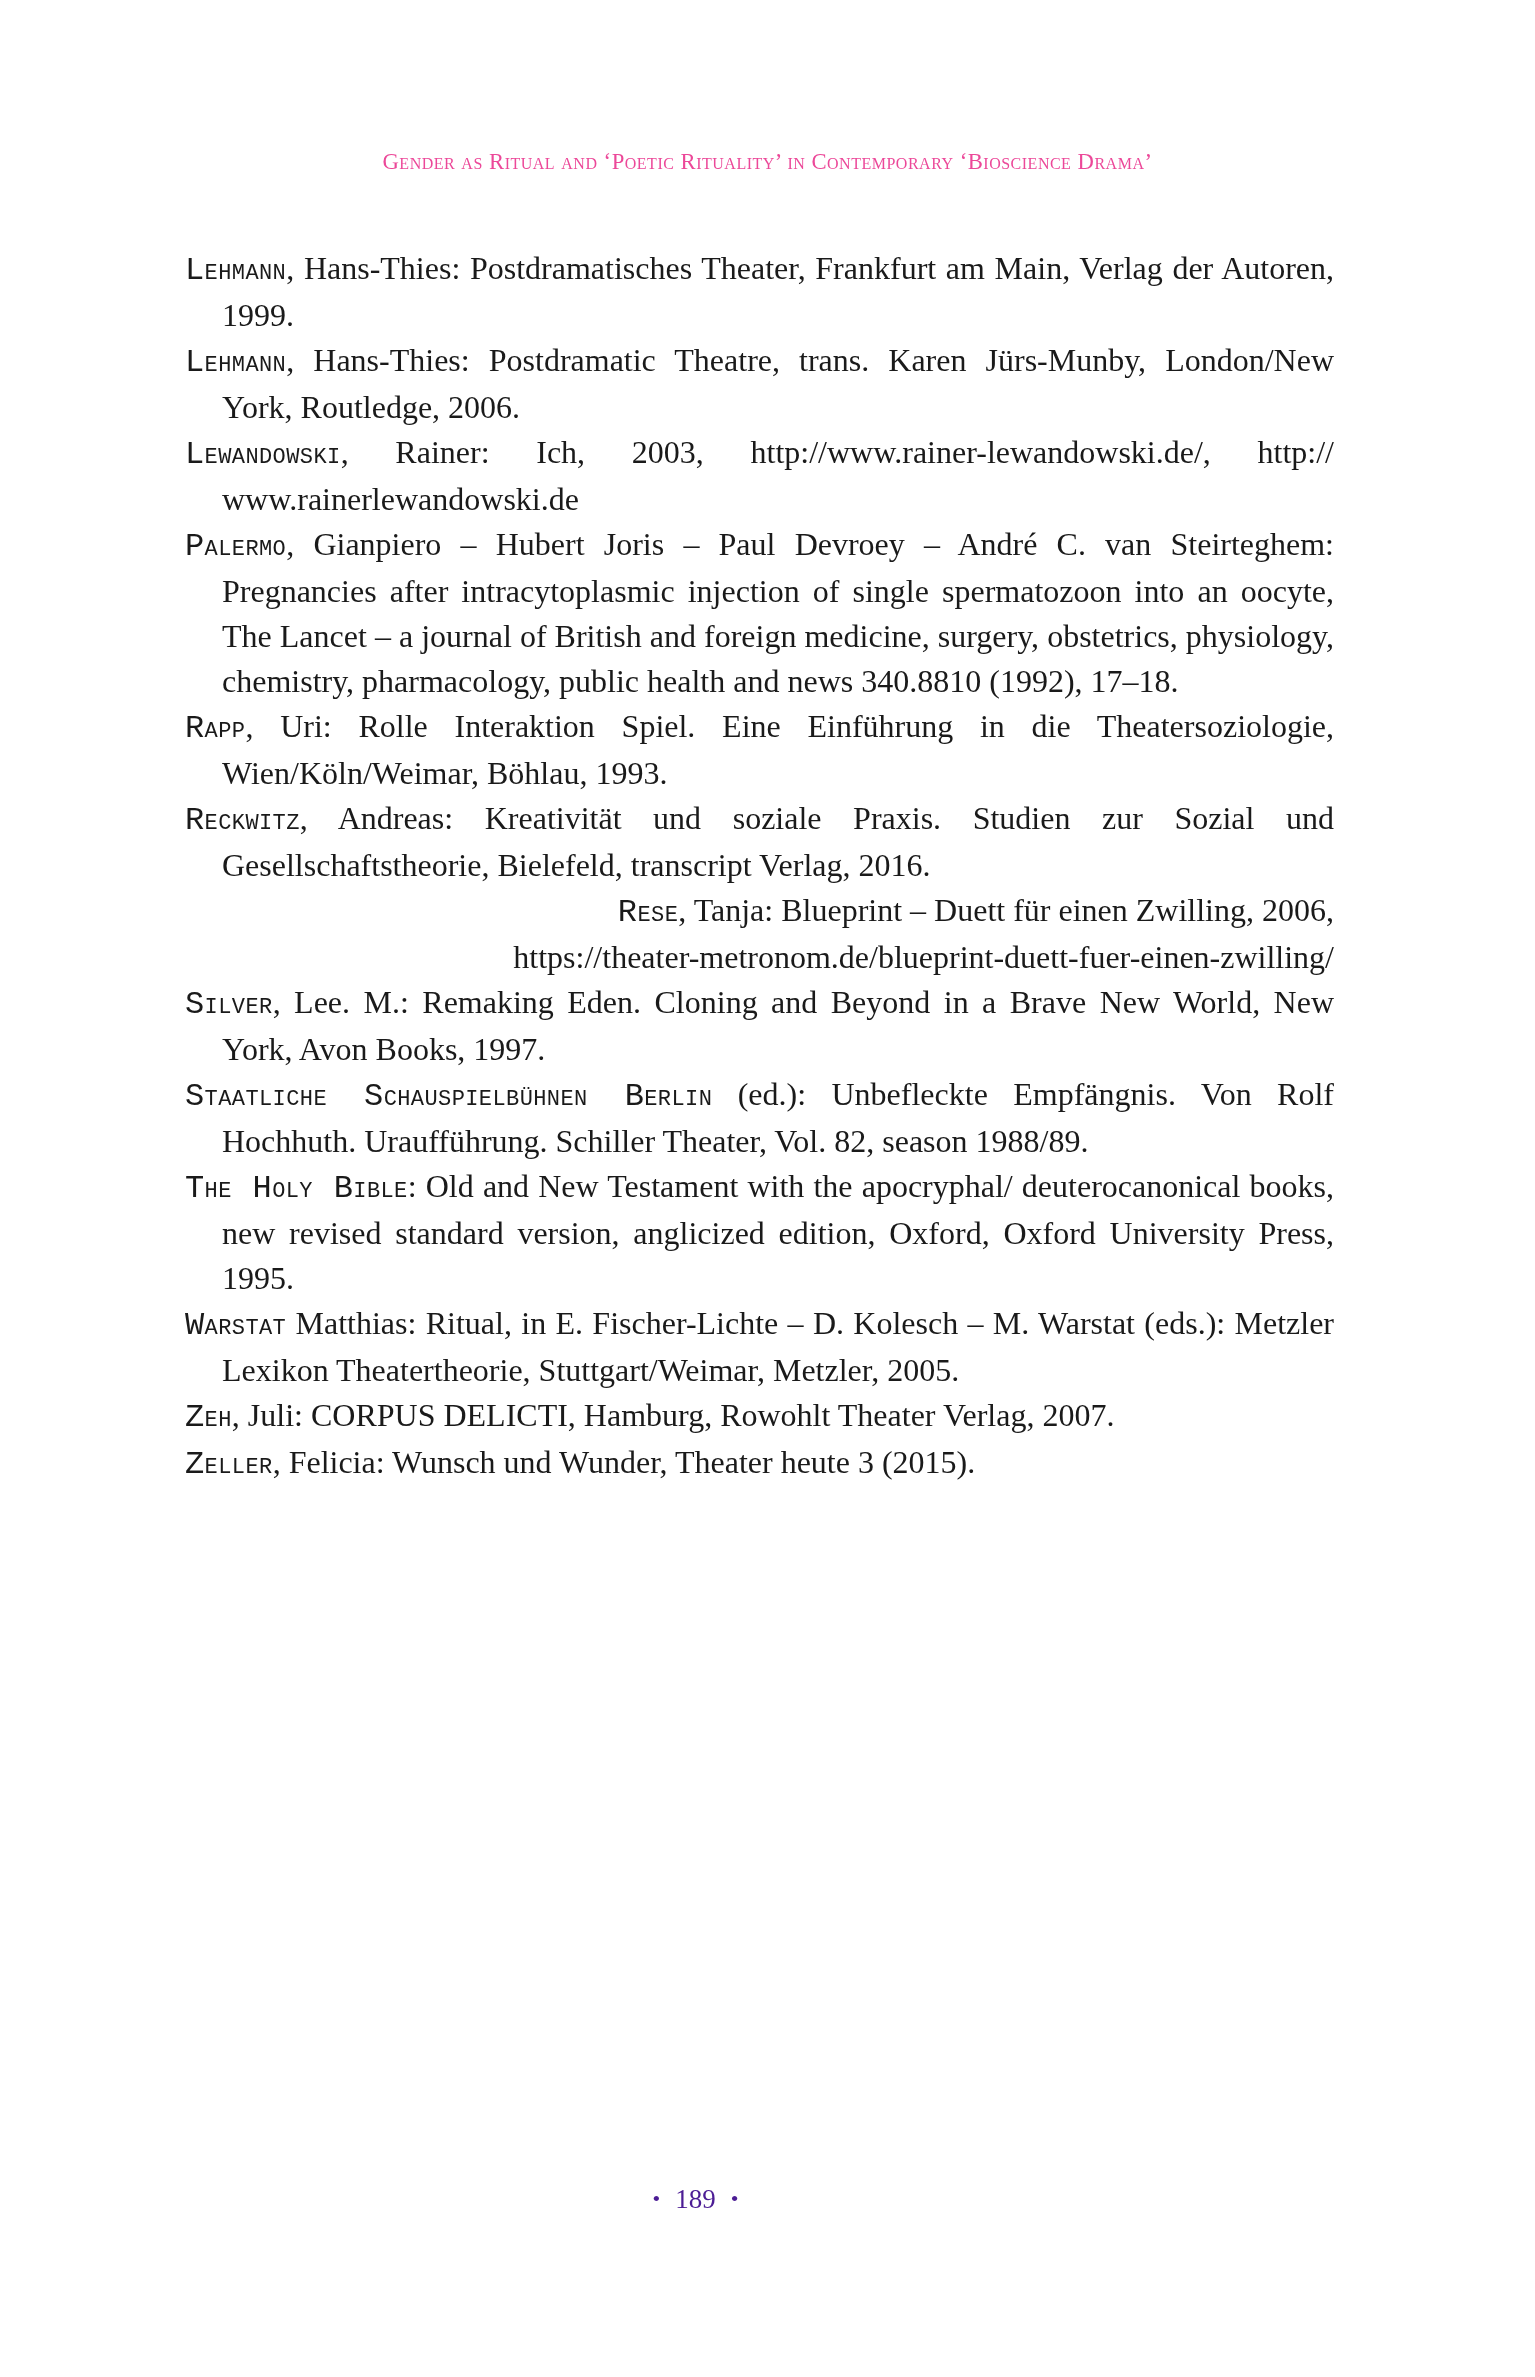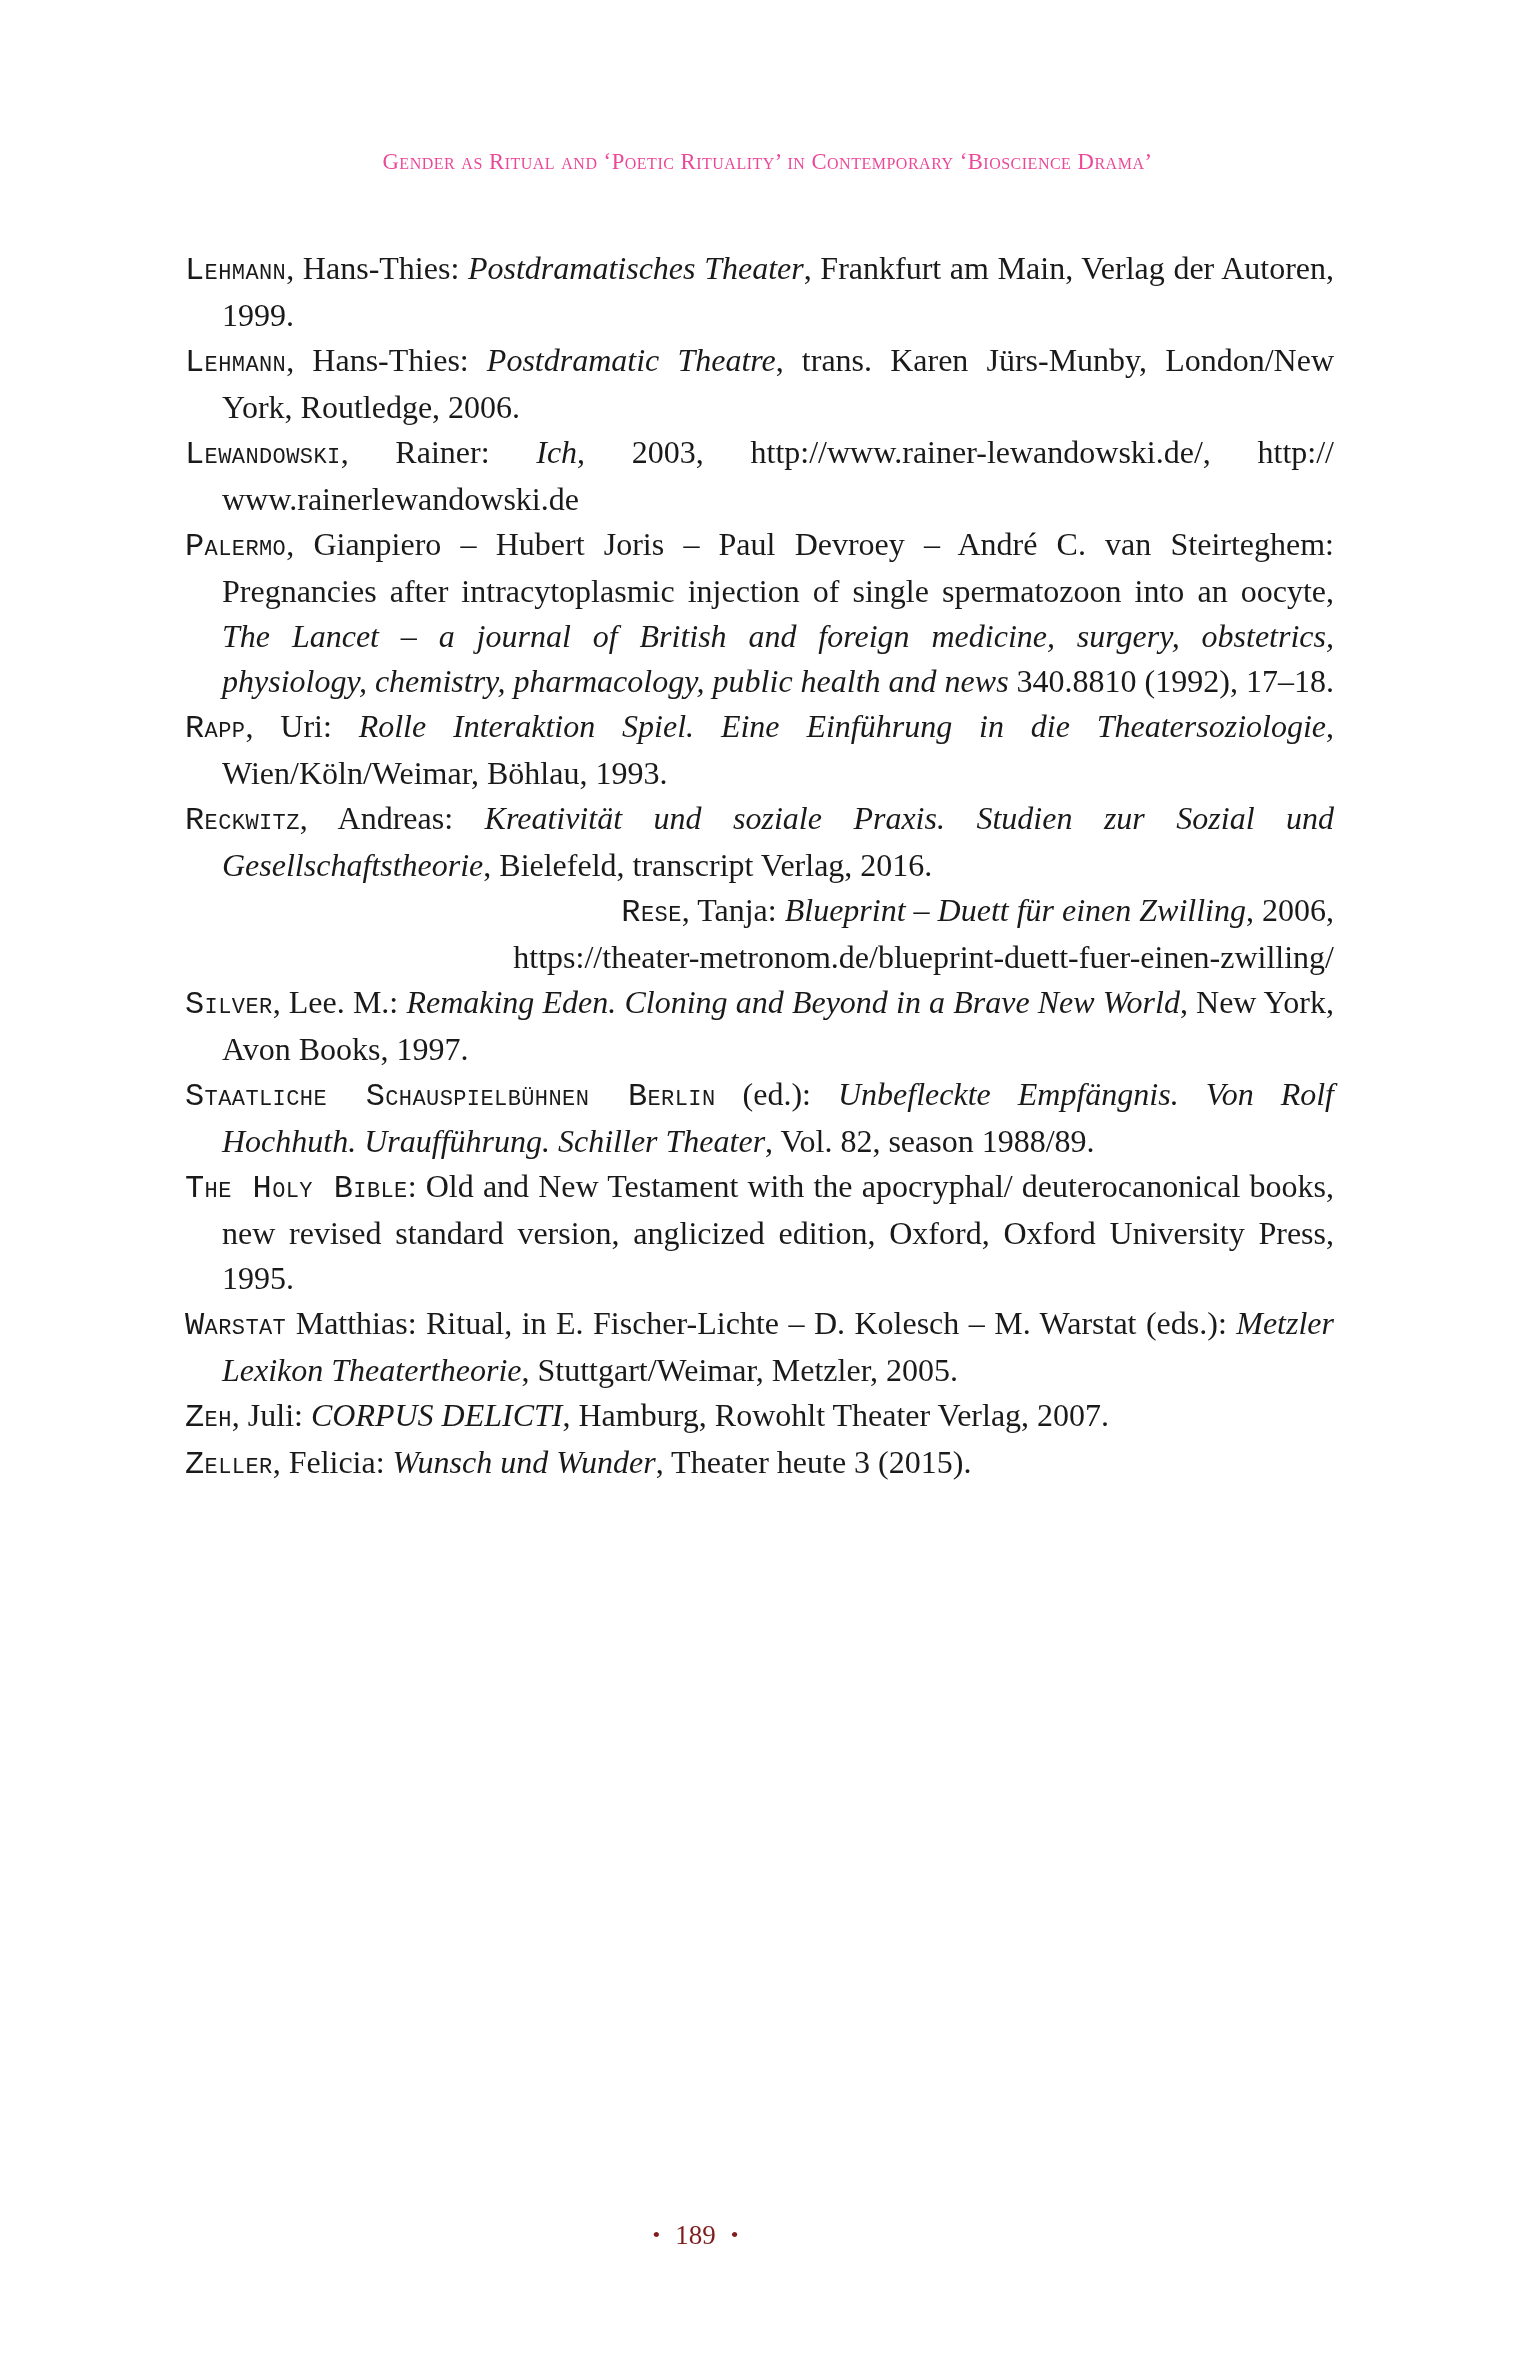--- a/index.html
+++ b/index.html
@@ -42,36 +42,34 @@
   }
   .entry.nojustify {
     text-align: right;
   }
   .author {
     font-variant: small-caps;
     letter-spacing: 0.4px;
     font-family: Liberation Mono, monospace;
   }
   .title {
-    font-style: italic;
   }
   .url-line {
     padding-left: 0;
     text-indent: 0;
     text-align: right;
   }
   .page-number {
     position: absolute;
     top: 2184px;
     left: 0;
     width: 1391px;
     text-align: center;
     font-size: 27px;
-    color: #7f1d1d;
-    margin-top: 36px;
+    color: #4c1d95;
   }
   .page-number .bullet {
     display: inline-block;
     font-size: 22px;
     margin: 0 15px;
     vertical-align: 2.5px;
   }
 </style>
 </head>
 <body>

